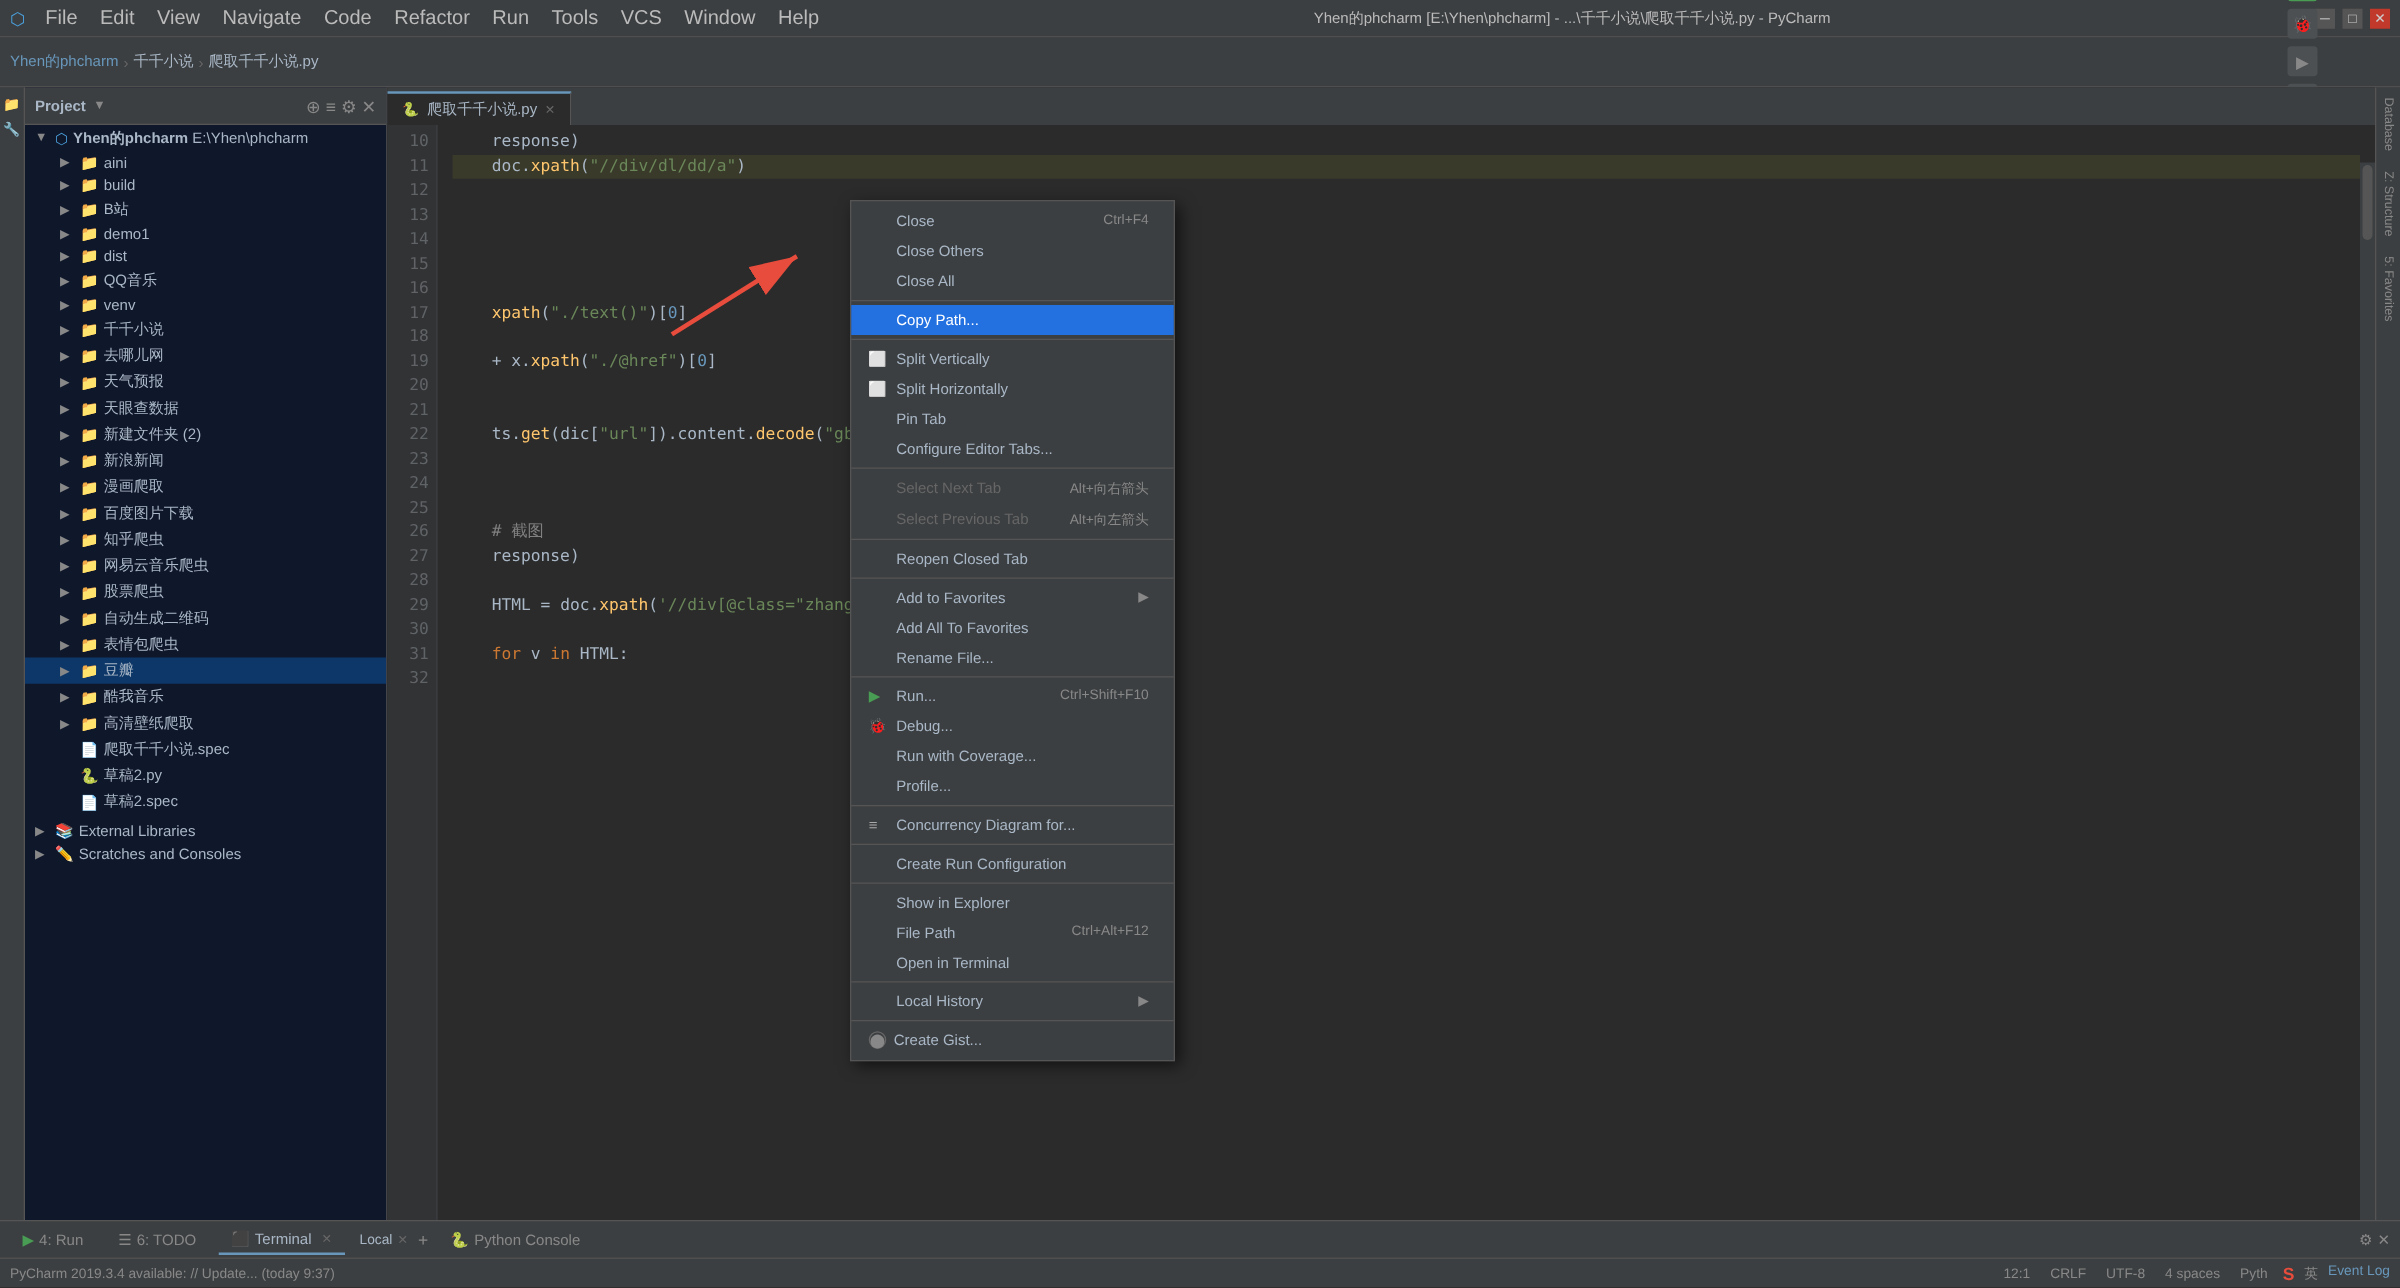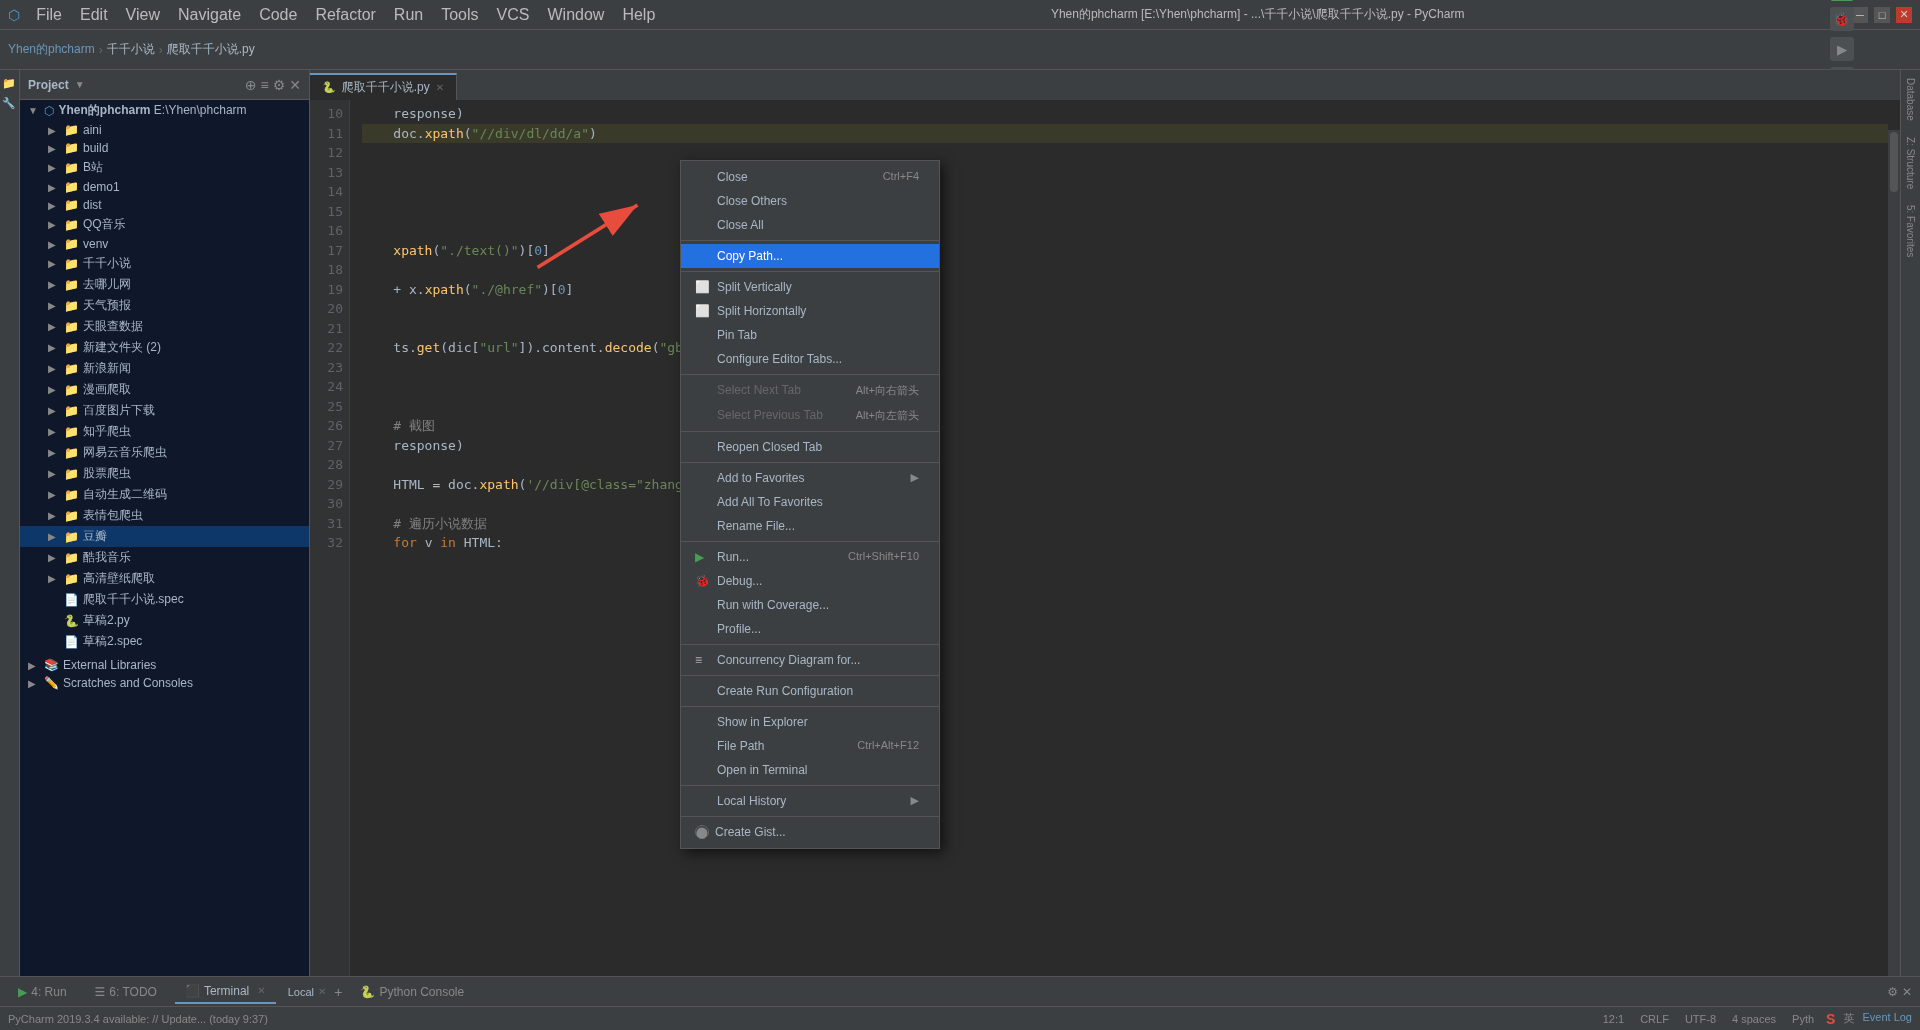--- a/index.html
+++ b/index.html
@@ -418,21 +418,20 @@
         <div class="code-line"> </div>
         <div class="code-line">    <span class="var">ts</span>.<span class="fn">get</span>(<span class="var">dic</span>[<span class="str">"url"</span>]).<span class="var">content</span>.<span class="fn">decode</span>(<span class="str">"gbk"</span>, <span class="str">"ignore"</span>)</div>
         <div class="code-line"> </div>
         <div class="code-line"> </div>
         <div class="code-line"> </div>
         <div class="code-line">    <span class="comment"># 截图</span></div>
         <div class="code-line">    <span class="var">response</span>)</div>
         <div class="code-line"> </div>
         <div class="code-line">    <span class="var">HTML</span> = <span class="var">doc</span>.<span class="fn">xpath</span>(<span class="str">'//div[@class="zhangjietXTT"]/text()'</span>)</div>
         <div class="code-line"> </div>
-        <div class="code-line">    <span class="comment"># 遍历小说数据</span></div>
         <div class="code-line">    <span class="kw">for</span> <span class="var">v</span> <span class="kw">in</span> <span class="var">HTML</span>:</div>
       </div>
 
       <div class="scrollbar-v">
         <div class="scrollbar-thumb"></div>
       </div>
 
       <div id="context-menu">
         <div class="ctx-item">
           <div class="ctx-item-left">

